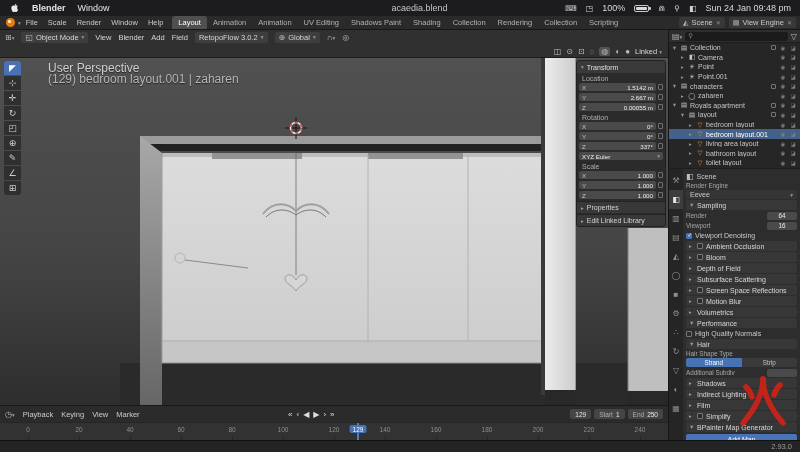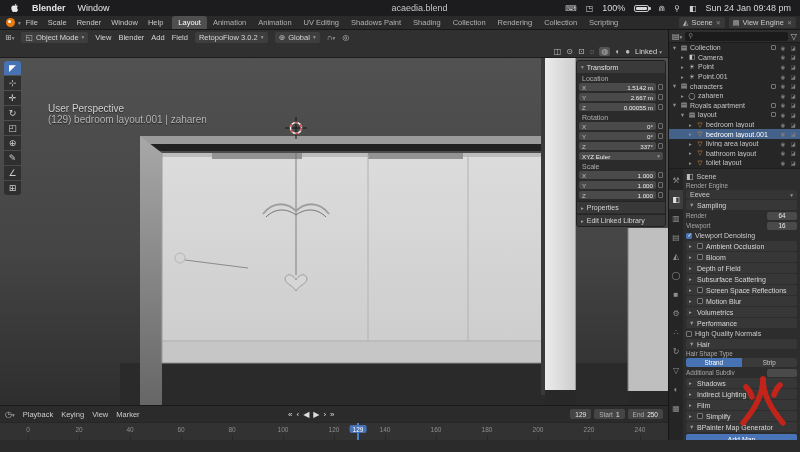--- a/index.html
+++ b/index.html
@@ -40,22 +40,22 @@
   .vph-row{height:14px;display:flex;align-items:center;gap:7px;padding:0 5px;}
   .vph-row2{justify-content:flex-end;gap:5px;padding-right:6px;}
   .dd{display:flex;align-items:center;gap:3px;background:#3e3e3e;border-radius:2px;padding:1px 4px;height:11px;}
   .hicon{color:#bdbdbd;font-size:8px;}
   .chev{font-size:5.5px;color:#9a9a9a;}
   .shadesel{background:#545454;border-radius:2px;padding:0 2px;}
 
   
   .viewport{position:absolute;top:58px;left:0;width:668px;height:347px;overflow:hidden;background:#3f3f3f;}
   .vp-svg{position:absolute;inset:0;}
-  .vp-text{position:absolute;left:48px;top:5px;line-height:11px;font-size:10px;color:#d0d0d0;
-           text-shadow:0 1px 1px rgba(0,0,0,.55);margin-top:40px;}
+  .vp-text{position:absolute;left:48px;top:5px;line-height:11px;font-size:12px;color:#d0d0d0;
+           text-shadow:0 1px 1px rgba(0,0,0,.55);}
   .vp-text .sub{color:#b5b5b5;}
 
   .toolbar{position:absolute;left:4px;top:3px;width:17px;display:flex;flex-direction:column;gap:1px;z-index:5;}
   .tool{height:14px;display:flex;align-items:center;justify-content:center;font-size:9px;color:#cdcdcd;
         background:rgba(43,43,43,.88);}
   .tool:first-child{border-radius:3px 3px 0 0;}
   .tool:last-child{border-radius:0 0 3px 3px;}
   .tool.active{background:#4772b3;color:#fff;}
 
   
@@ -690,20 +690,23 @@
           <span>Simplify</span>
       </div>
       <div class="psec">
         <span class="parrow">▼</span>
           <span>BPainter Map Generator</span>
       </div>
       <div class="addmap">Add Map</div>
     </div>
   </div>
 
+  <div class="statusbar">
+    <span>2.93.0</span>
+  </div>
 
   <svg class="watermark" viewBox="0 0 60 60">
     <g fill="none" stroke="#cf2318" stroke-width="5.5" stroke-linecap="round">
       <path d="M30 10 C30 24 22 40 10 54"></path>
       <path d="M30 10 C30 24 38 40 50 54"></path>
       <path d="M13 18 C16 21 18 24 19 28"></path>
       <path d="M47 16 C44 19 42 22 41 26"></path>
     </g>
   </svg>
 

